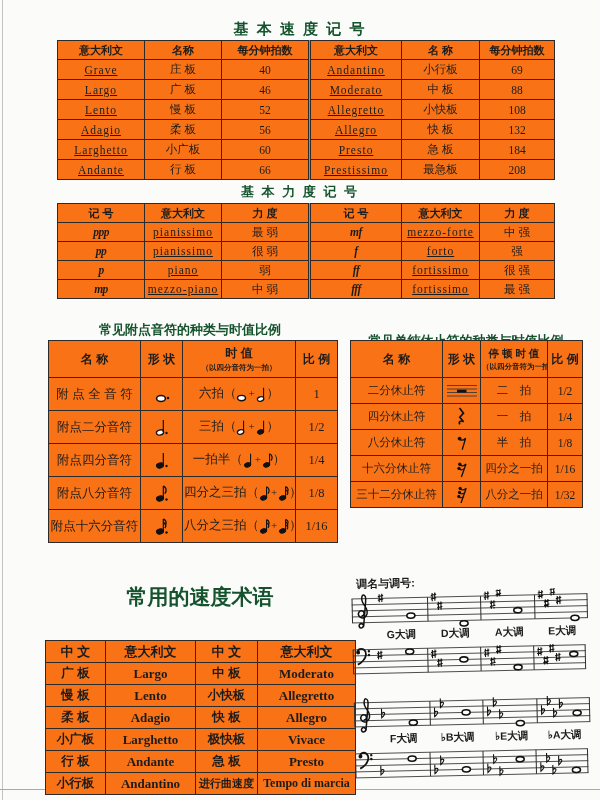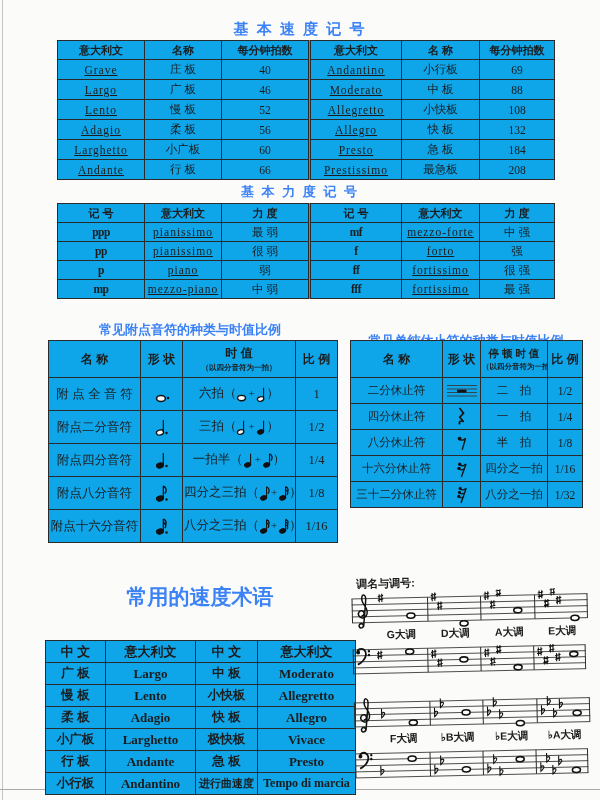--- a/index.html
+++ b/index.html
@@ -4,38 +4,38 @@
 <style>
   html,body{margin:0;padding:0;}
   body{
     width:600px;height:800px;position:relative;overflow:hidden;
     background:#fbfbf9;color:#1c1c1c;
     font-family:"Liberation Sans","DejaVu Sans",sans-serif;
     -webkit-font-smoothing:antialiased;
   }
   .edge-left{position:absolute;left:2px;top:0;width:1px;height:100%;background:#c3c3c3;}
   .edge-bottom{position:absolute;left:0;top:789px;width:100%;height:1px;background:#a9a9a9;}
-  .sec-title{position:absolute;text-align:center;font-weight:bold;color:#3b82f6;}
+  .sec-title{position:absolute;text-align:center;font-weight:bold;color:#14532d;}
   #title-tempo{left:0;right:0;top:20px;font-size:15px;letter-spacing:2px;}
   #title-dyn{left:0;right:0;top:183px;font-size:13px;letter-spacing:2px;}
   #title-dotted{left:40px;width:300px;top:321px;font-size:13px;}
   #title-rests{left:345px;width:242px;top:332px;font-size:13px;}
   #title-terms{left:45px;width:310px;top:583px;font-size:21px;font-family:"Liberation Serif",serif;}
-  table{border-collapse:collapse;table-layout:fixed;position:absolute;background:#0ea5e9;}
+  table{border-collapse:collapse;table-layout:fixed;position:absolute;background:#f97316;}
   th,td{border:1px solid #2b2b2b;text-align:center;padding:0 1px;overflow:hidden;white-space:nowrap;}
   th{font-weight:bold;font-size:11px;}
   #t1{left:57px;top:40px;width:497px;}
   #t2{left:57px;top:203px;width:497px;}
   #t1 th,#t2 th{height:18px;}
   #t1 td{height:19px;font-size:11.5px;}
   #t2 td{height:18px;font-size:11.5px;}
   td.lat{font-family:"Liberation Serif",serif;font-size:11px;letter-spacing:1px;text-decoration:underline;}
   td.num{font-family:"Liberation Serif",serif;font-size:11px;margin-top:12px;}
   td.dv,th.dv{border-left:3px double #2b2b2b;}
-  td.dyn{font-family:"Liberation Serif",serif;font-weight:bold;font-size:13px;letter-spacing:-0.5px;}
+  td.dyn{font-family:"Liberation Serif",serif;font-style:italic;font-weight:bold;font-size:13px;letter-spacing:-0.5px;}
   #t3l{left:48px;top:340px;width:289px;}
   #t3r{left:350px;top:340px;width:232px;}
   #t3l th,#t3r th{height:36px;font-size:12px;}
   #t3l td{height:32px;font-size:12.5px;}
   #t3r td{height:25px;font-size:11.5px;}
   #t3r td.r1{height:33px;}
   .sub{display:block;font-size:7.5px;font-weight:bold;letter-spacing:0;margin-top:1px;}
   .sub2{display:block;font-size:8px;margin-top:-1px;}
   td.ratio{font-family:"Liberation Serif",serif;font-size:11px;}
   .nsvg{display:inline-block;vertical-align:middle;height:20px;width:16px;}

